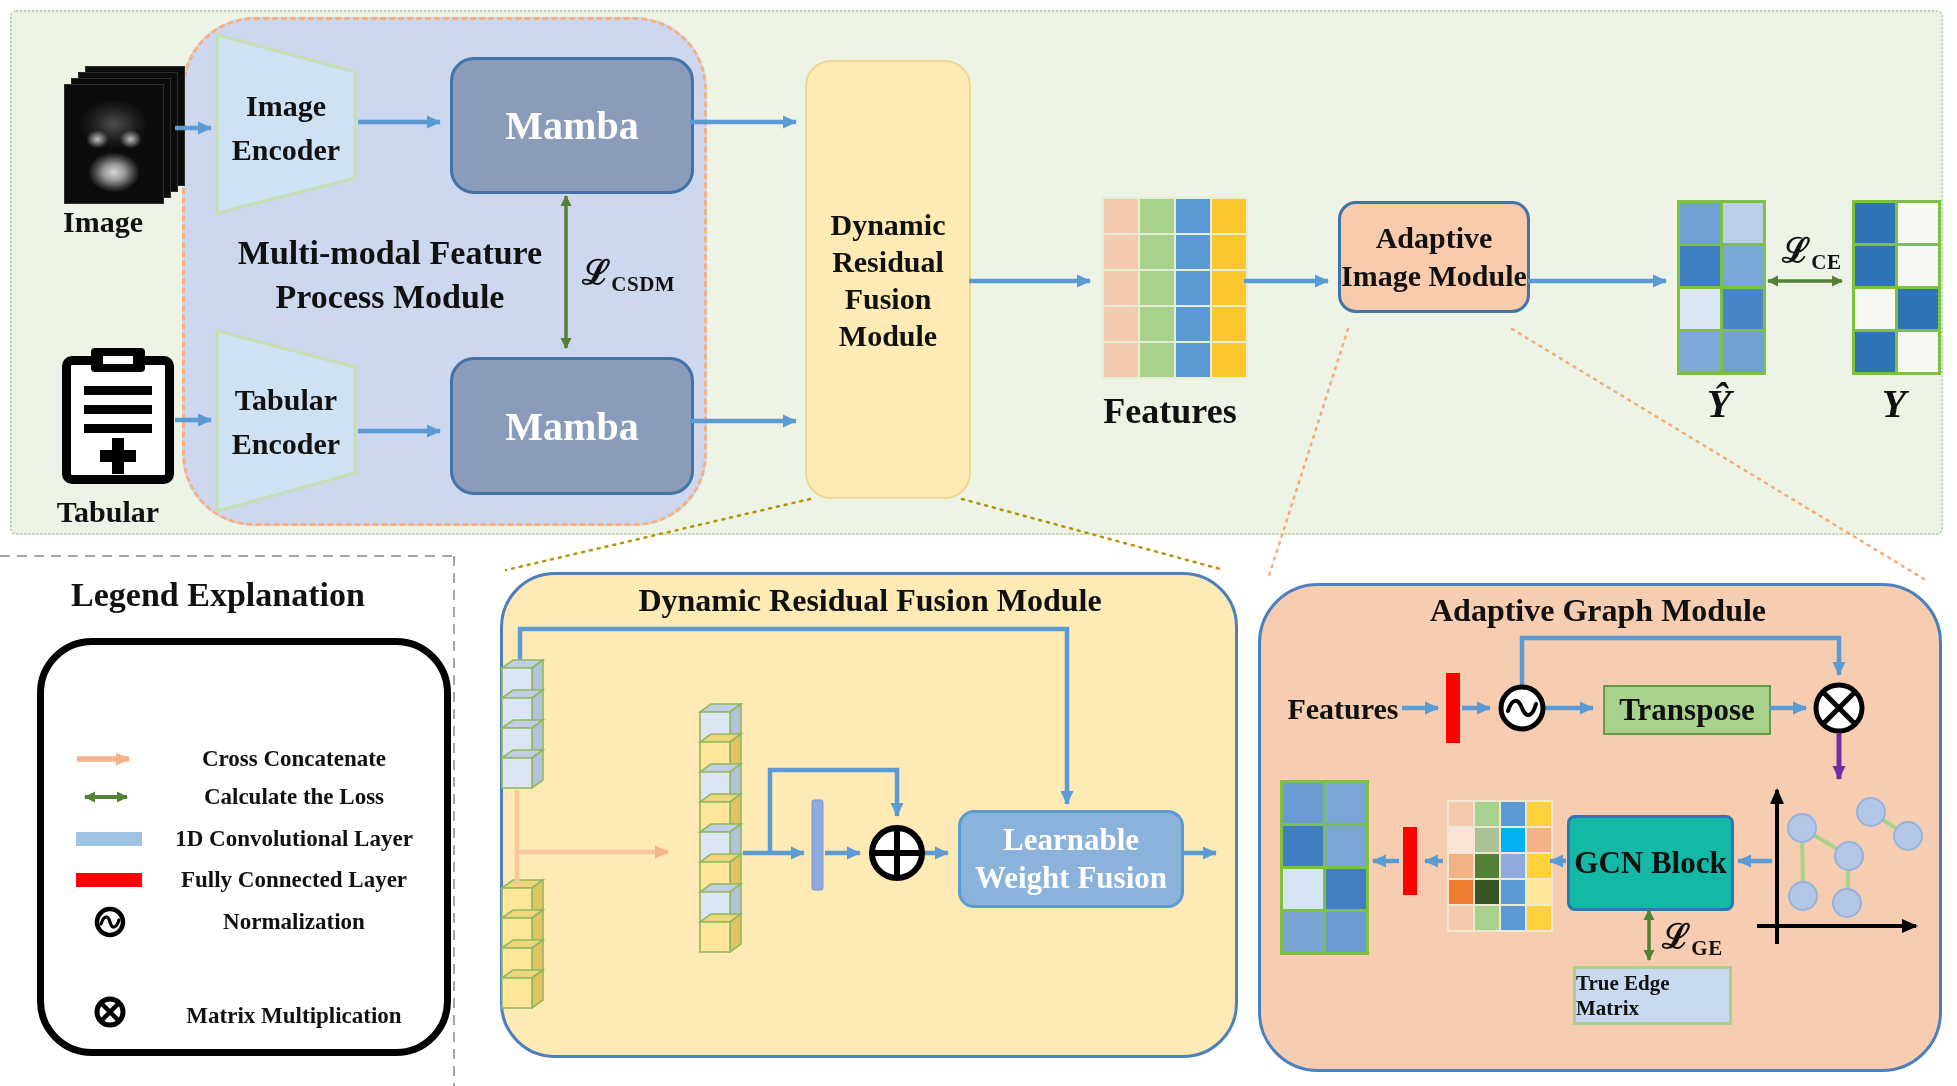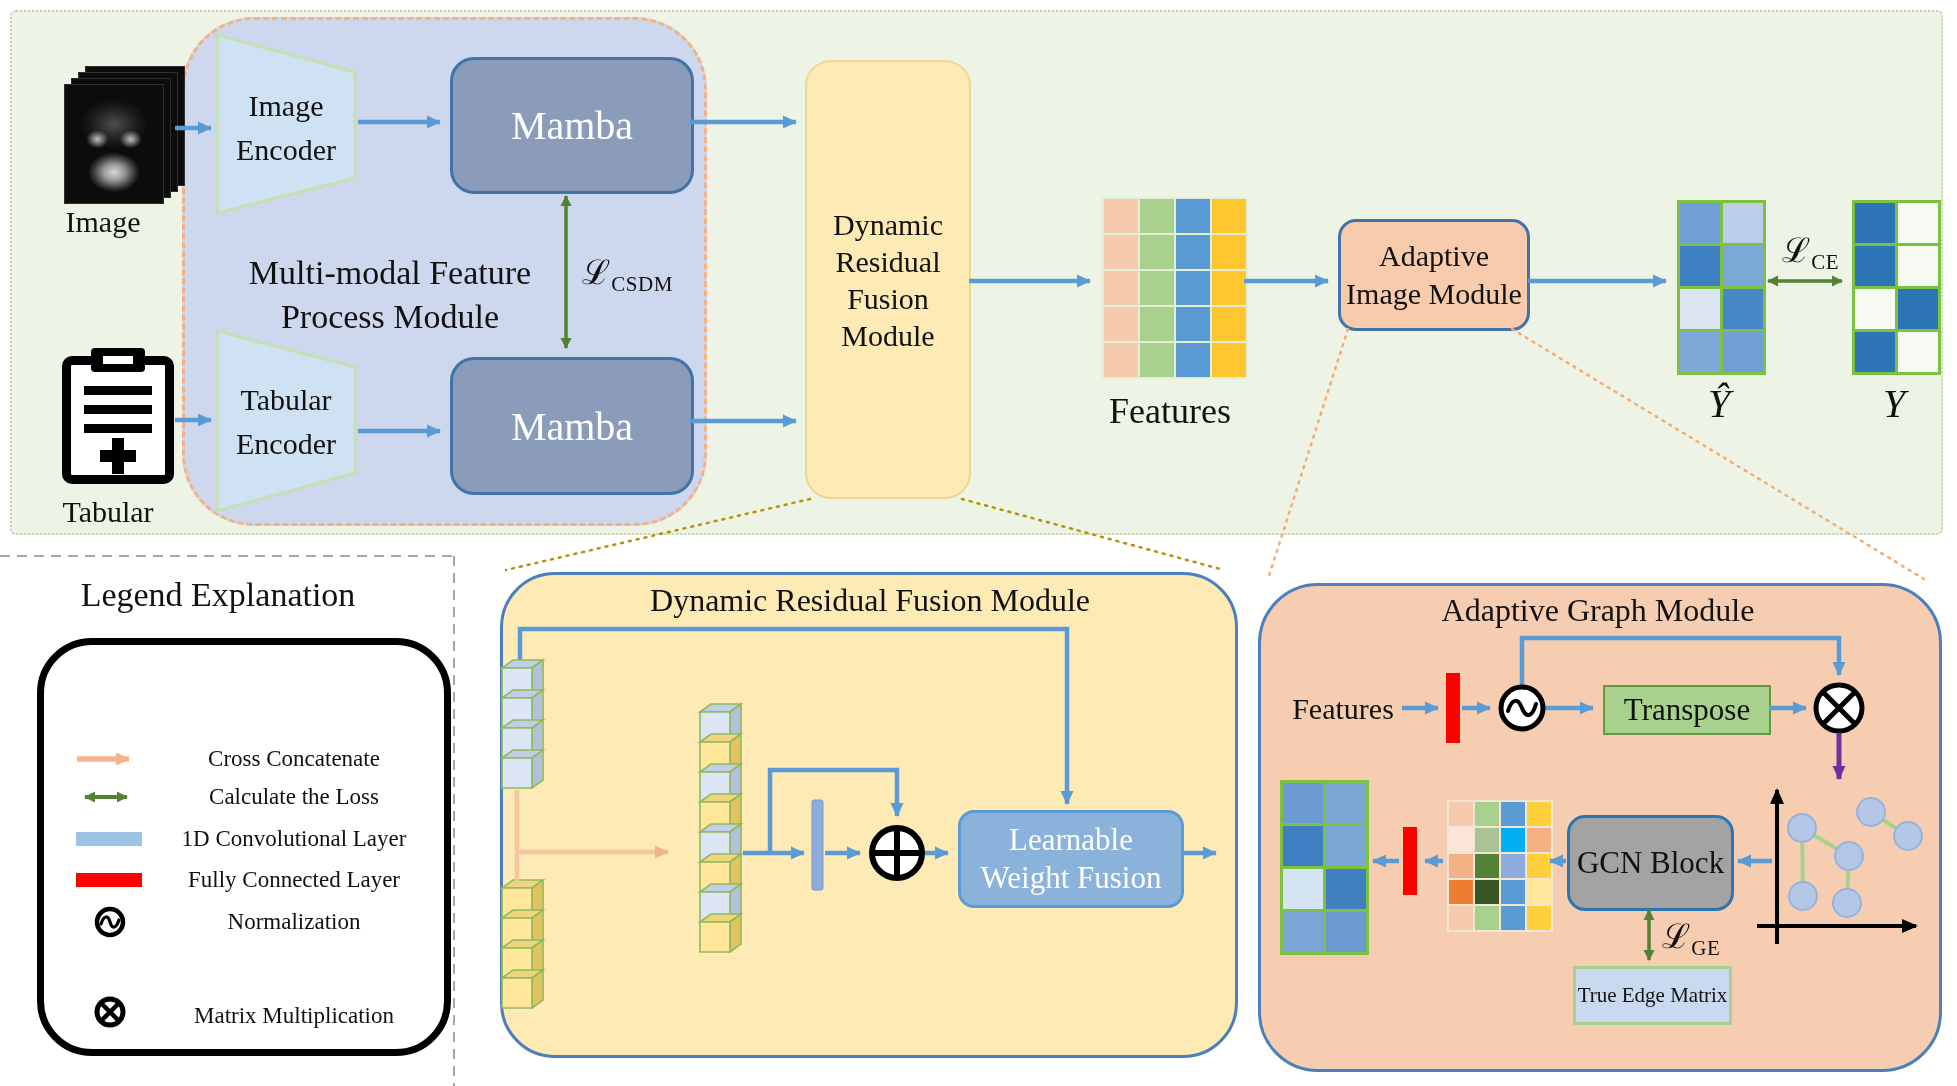--- a/index.html
+++ b/index.html
@@ -1,18 +1,18 @@
 <!DOCTYPE html>
 <html><head>
 <meta charset="utf-8">
 <style>
   html,body{margin:0;padding:0;background:#fff;}
   .canvas{position:relative;width:1957px;height:1086px;background:#fff;overflow:hidden;
           font-family:"Liberation Serif","DejaVu Serif",serif;color:#111;}
-  .abs{position:absolute;}
+  .abs{position:absolute;font-weight:bold;}
   .ztop{z-index:10;}
   .top-panel{left:10px;top:10px;width:1929px;height:521px;background:#edf4e6;
              border:2px dotted #bdd4a6;border-radius:6px;}
   .module{left:182px;top:17px;width:519px;height:503px;background:#cdd7ee;
           border:3px dashed #f5b183;border-radius:72px;}
   .brain{width:98px;height:118px;background:#0c0c0c;border:1px solid #2e2e2e;}
   .brain.front{background:
     radial-gradient(ellipse 26px 20px at 50% 74%, #d6d6d6 0%, #9a9a9a 40%, #3a3a3a 78%, rgba(0,0,0,0) 100%),
     radial-gradient(ellipse 9px 12px at 50% 70%, #0c0c0c 0%, #0c0c0c 55%, rgba(0,0,0,0) 100%),
     radial-gradient(ellipse 11px 9px at 33% 46%, #c0c0c0 0%, rgba(0,0,0,0) 100%),
@@ -24,41 +24,41 @@
   .lbl30{font-size:30px;text-align:center;}
   .enc-lbl{font-size:30px;text-align:center;line-height:44px;}
   .mamba{display:flex;align-items:center;justify-content:center;background:#8b9cba;
          border:3px solid #4173a8;border-radius:24px;color:#fff;font-size:40px;}
   .mm-title{font-size:34px;line-height:44px;text-align:center;}
   .loss{font-size:34px;white-space:nowrap;}
   .loss sub{font-size:21px;vertical-align:-7px;margin-left:1px;letter-spacing:.5px;}
   .drfm{left:805px;top:60px;width:162px;height:435px;background:#fdeab4;border:2px solid #eed993;
         border-radius:26px;display:flex;flex-direction:column;align-items:center;justify-content:center;
         font-size:30px;line-height:37px;}
-  .agm{left:1338px;top:219px;width:186px;height:106px;background:#f8cbad;border:3px solid #4173a8;
+  .agm{left:1338px;top:201px;width:186px;height:106px;background:#f8cbad;border:3px solid #4173a8;
        border-radius:18px;display:flex;flex-direction:column;align-items:center;justify-content:center;
        font-size:30px;line-height:38px;}
   .fmatrix{border:2px solid #e3eed3;background:#e3eed3;}
   .gmatrix{border:3px solid #7dc142;background:#7dc142;}
   .cmatrix{border:2px solid #efe7d4;background:#efe7d4;}
   .ylbl{font-size:40px;font-style:italic;text-align:center;}
   .lg-title{left:68px;top:576px;width:300px;font-size:34px;text-align:center;}
   .lg-box{left:37px;top:638px;width:400px;height:404px;border:7px solid #000;border-radius:55px;background:#fff;}
   .lg-row{position:absolute;left:16px;right:16px;height:34px;display:flex;align-items:center;}
   .lg-ic{width:100px;display:flex;justify-content:center;align-items:center;}
   .lg-lbl{flex:1;text-align:center;font-size:23px;}
   .dd-box{left:500px;top:572px;width:732px;height:480px;background:#fdeab4;border:3px solid #4b7fbd;border-radius:55px;}
   .dd-title{left:560px;top:582px;width:620px;text-align:center;font-size:32px;}
   .lwf{left:958px;top:810px;width:220px;height:92px;background:#8ab2da;border:3px solid #5b9bd5;border-radius:16px;
        display:flex;flex-direction:column;align-items:center;justify-content:center;color:#fff;font-size:31px;line-height:38px;}
   .ad-box{left:1258px;top:583px;width:678px;height:483px;background:#f6cdb0;border:3px solid #4b7fbd;border-radius:60px;}
   .ad-title{left:1318px;top:592px;width:560px;text-align:center;font-size:32px;}
   .transpose{left:1603px;top:685px;width:164px;height:46px;background:#a9d18e;border:2px solid #669944;
              display:flex;align-items:center;justify-content:center;font-size:31px;}
-  .gcn{left:1567px;top:815px;width:161px;height:90px;background:#a3a3a3;border:3px solid #2e75b6;border-radius:18px;
+  .gcn{left:1567px;top:815px;width:161px;height:90px;background:#14b8a6;border:3px solid #2e75b6;border-radius:8px;
        display:flex;align-items:center;justify-content:center;font-size:31px;}
   .tem{left:1573px;top:966px;width:153px;height:53px;background:#c9daf0;border:3px solid #a9d18e;
        display:flex;align-items:center;justify-content:center;font-size:21px;}
   .overlay{position:absolute;left:0;top:0;z-index:5;pointer-events:none;}
   .clipline{position:absolute;left:22px;width:68px;height:9px;background:#000;}
 </style>
 </head>
 <body>
 
 <div class="canvas">
@@ -93,21 +93,21 @@
     <div>Encoder</div>
   </div>
 
   <div class="abs mamba" style="left:450px;top:57px;width:238px;height:131px;">
     <span>Mamba</span>
   </div>
   <div class="abs mamba" style="left:450px;top:357px;width:238px;height:132px;">
     <span>Mamba</span>
   </div>
 
-  <div class="abs mm-title" style="left:182px;top:231px;width:416px;margin-top:20px;">
+  <div class="abs mm-title" style="left:182px;top:231px;width:416px;">
     <div>Multi-modal Feature</div>
     <div>Process Module</div>
   </div>
 
   <div class="abs loss" style="left:582px;top:248px;">
     <span>ℒ</span><sub>CSDM</sub>
   </div>
 
   <div class="abs drfm">
     <div>Dynamic</div>

